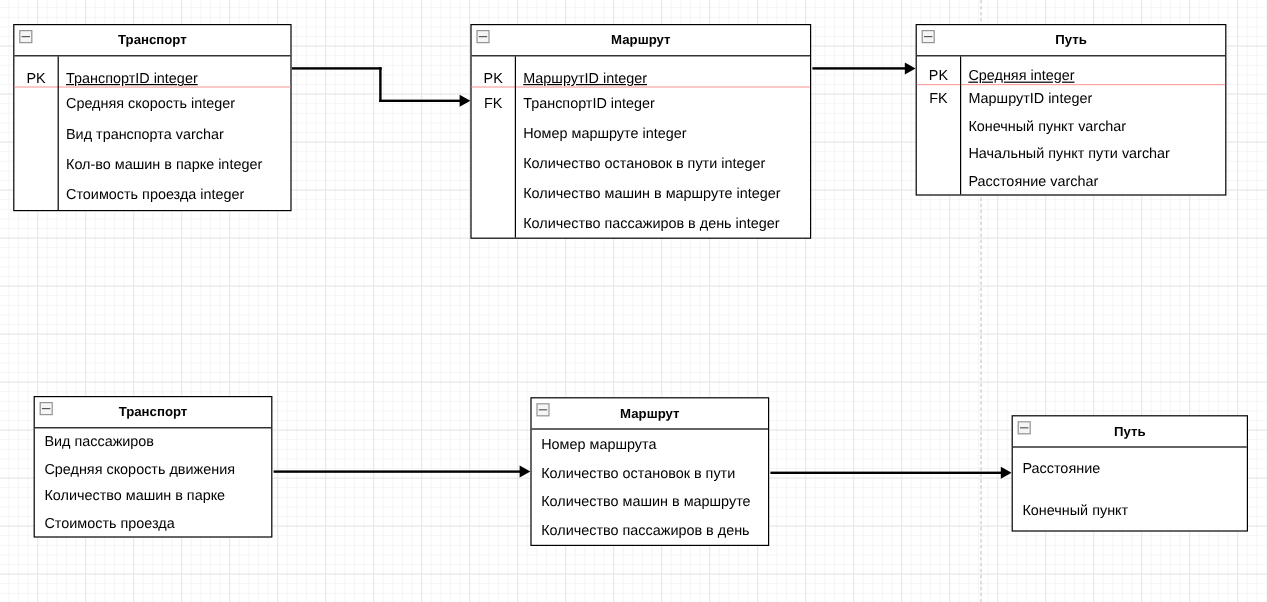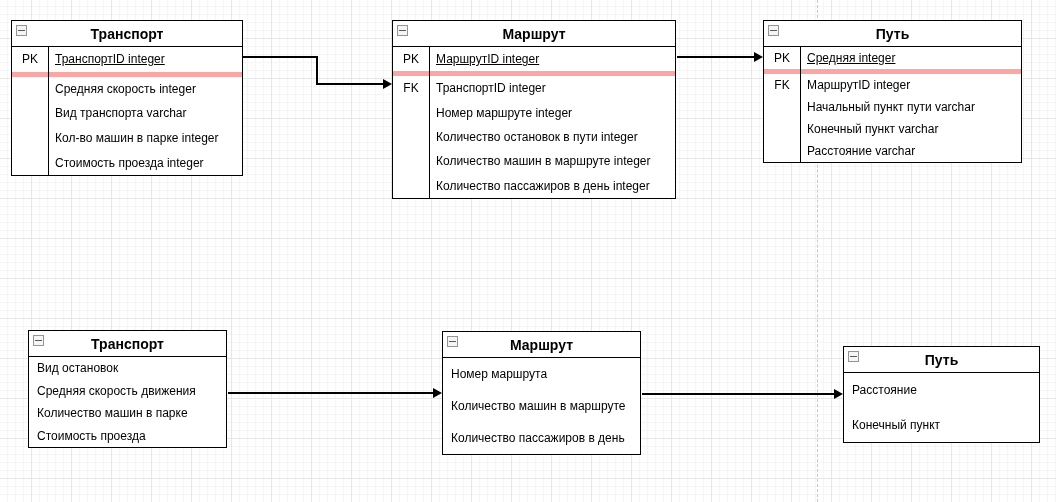--- a/index.html
+++ b/index.html
@@ -27,35 +27,35 @@
   
   .etable {
     position:absolute; box-sizing:border-box;
     border:1px solid #000; background:#fff;
     display:flex; flex-direction:column;
     font-size:12px; color:#000; z-index:2;
   }
   .ehead {
     flex:0 0 25px; border-bottom:1px solid #000;
     display:flex; align-items:center; justify-content:center;
-    font-weight:bold; font-size:14px; position:relative;
+    font-weight:bold; font-size:11px; position:relative;
   }
   .collapse {
     position:absolute; left:4px; top:4px; width:9px; height:9px;
     border:1px solid #949494; background:#f5f5f5; box-sizing:content-box;
     cursor:pointer;
   }
   .collapse::after {
     content:""; position:absolute; left:1px; right:1px; top:4px; height:1px;
     background:#5a5a5a;
   }
   .ebody { flex:1 1 auto; display:flex; flex-direction:column; position:relative; min-height:0; }
   .keysep { position:absolute; left:36px; top:0; bottom:0; width:1px; background:#000; }
   .erow { flex:1 1 0; display:flex; align-items:center; min-height:0; white-space:nowrap; }
-  .erow.pk { border-bottom:5px solid #fca5a5; }
+  .erow.pk { border-bottom:1px solid #fca5a5;align-items:flex-end; }
   .ekey { flex:0 0 36px; text-align:center; }
   .ename { padding-left:7px; }
   .pk .ename { text-decoration:underline; }
   .plain .ename { padding-left:8px; }
   
   #t1 { left:11px;  top:20px;  width:232px; height:156px; }
   #t2 { left:392px; top:20px;  width:284px; height:179px; }
   #t3 { left:763px; top:20px;  width:259px; height:143px; }
   #t4 { left:28px;  top:330px; width:199px; height:118px; }
   #t5 { left:442px; top:331px; width:199px; height:124px; }
@@ -149,41 +149,41 @@
       <div class="erow pk">
         <span class="ekey">PK</span>
         <span class="ename">Средняя integer</span>
       </div>
       <div class="erow">
         <span class="ekey">FK</span>
         <span class="ename">МаршрутID integer</span>
       </div>
       <div class="erow">
         <span class="ekey"></span>
+        <span class="ename">Конечный пункт varchar</span>
+      </div>
+      <div class="erow">
+        <span class="ekey"></span>
         <span class="ename">Начальный пункт пути varchar</span>
       </div>
       <div class="erow">
         <span class="ekey"></span>
-        <span class="ename">Конечный пункт varchar</span>
-      </div>
-      <div class="erow">
-        <span class="ekey"></span>
         <span class="ename">Расстояние varchar</span>
       </div>
     </div>
   </div>
 
   <div class="etable" id="t4">
     <div class="ehead">
       <span class="collapse"></span>
       <span>Транспорт</span>
     </div>
     <div class="ebody">
       <div class="erow plain">
-        <span class="ename">Вид остановок</span>
+        <span class="ename">Вид пассажиров</span>
       </div>
       <div class="erow plain">
         <span class="ename">Средняя скорость движения</span>
       </div>
       <div class="erow plain">
         <span class="ename">Количество машин в парке</span>
       </div>
       <div class="erow plain">
         <span class="ename">Стоимость проезда</span>
       </div>
@@ -191,20 +191,23 @@
   </div>
 
   <div class="etable" id="t5">
     <div class="ehead">
       <span class="collapse"></span>
       <span>Маршрут</span>
     </div>
     <div class="ebody">
       <div class="erow plain">
         <span class="ename">Номер маршрута</span>
+      </div>
+      <div class="erow plain">
+        <span class="ename">Количество остановок в пути</span>
       </div>
       <div class="erow plain">
         <span class="ename">Количество машин в маршруте</span>
       </div>
       <div class="erow plain">
         <span class="ename">Количество пассажиров в день</span>
       </div>
     </div>
   </div>
 

